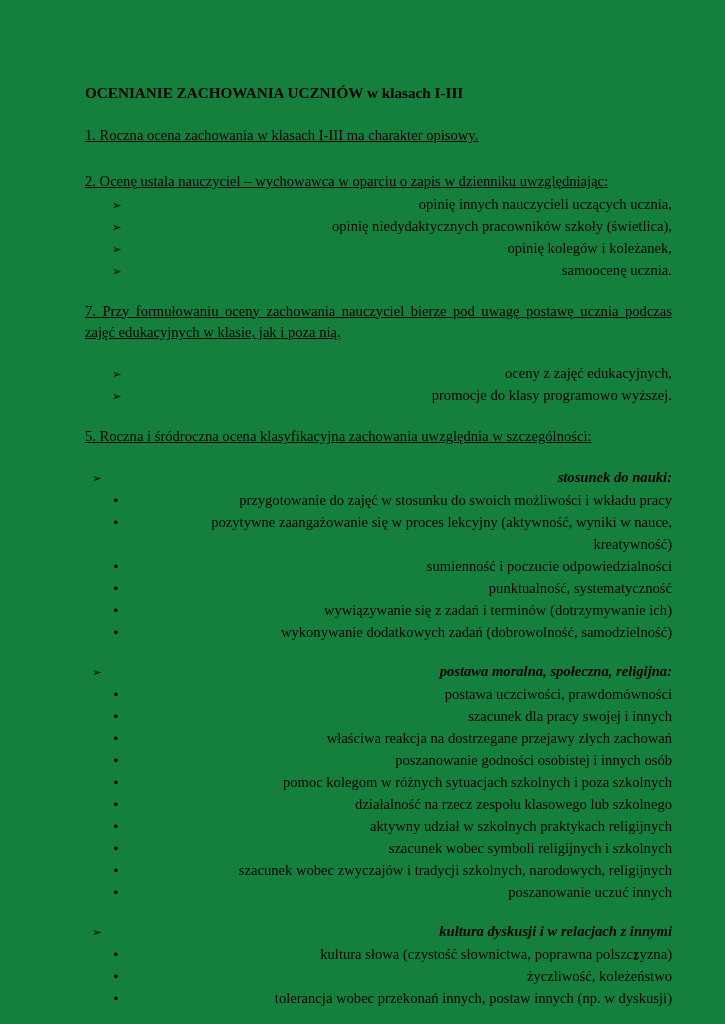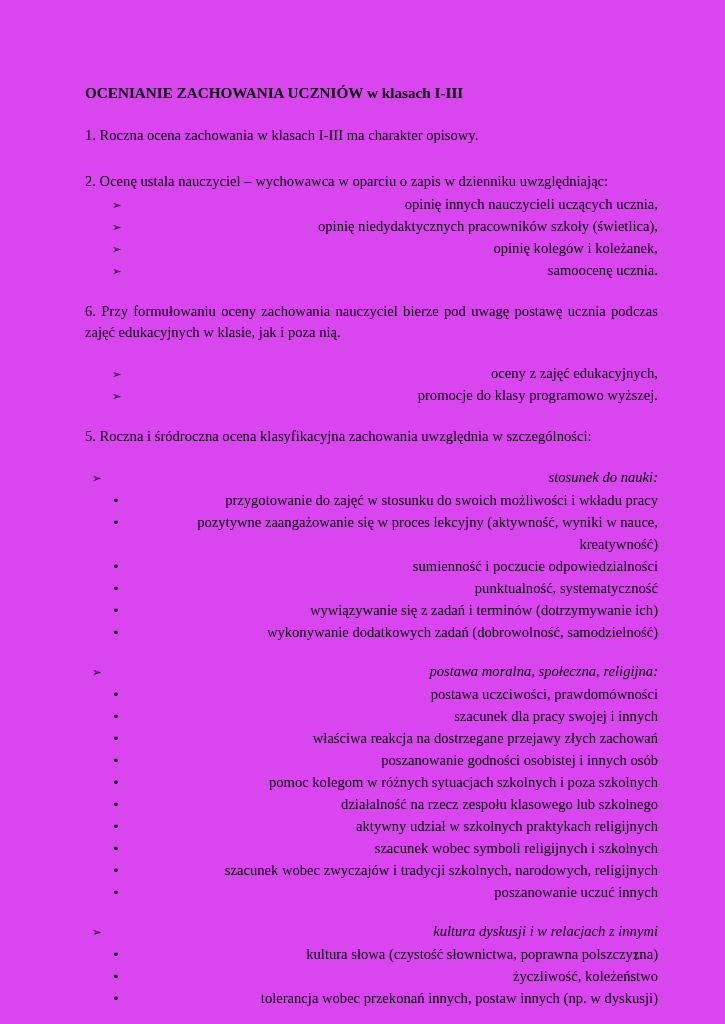--- a/index.html
+++ b/index.html
@@ -5,36 +5,37 @@
   html, body {
     margin: 0;
     padding: 0;
     background: #ffffff;
   }
   .page {
     position: relative;
     width: 725px;
     height: 1024px;
     margin: 0 auto;
-    background: #d946ef;
+    background: #15803d;
     box-sizing: border-box;
-    padding: 82px 67px 30px 85px;
+    padding: 82px 53px 30px 85px;
     font-family: "Liberation Serif", "DejaVu Serif", serif;
     font-size: 14.6px;
     line-height: 1.5;
     color: #000000;
     overflow: hidden;
   }
   .doc-title {
     font-size: 15.2px;
     font-weight: bold;
     margin: 0 0 20px 0;
   }
   .para {
     margin: 0 0 19px 0;
+    text-decoration: underline;
   }
   .para.tight {
     margin-bottom: 1px;
     margin-top: 24px;
   }
   .justify {
     text-align: justify;
   }
   .arrow-list, .bullet-list {
     margin: 0 0 19px 0;
@@ -69,21 +70,21 @@
     display: flex;
     align-items: flex-start;
     padding-left: 7px;
     margin-bottom: 1px;
   }
   .section-heading .glyph {
     flex: 0 0 24px;
     width: 24px;
   }
   .section-heading .item-text {
-    font-weight: normal;
+    font-weight: bold;
     font-style: italic;
   }
   .page-number {
     position: absolute;
     right: 86px;
     bottom: 58px;
     font-size: 13.5px;
   }
 </style>
 </head>
@@ -108,21 +109,21 @@
     <div class="arrow-item">
       <span class="glyph glyph-arrow">➢</span>
       <span class="item-text">opinię kolegów i koleżanek,</span>
     </div>
     <div class="arrow-item">
       <span class="glyph glyph-arrow">➢</span>
       <span class="item-text">samoocenę ucznia.</span>
     </div>
   </div>
 
-  <p class="para justify">6. Przy formułowaniu oceny zachowania nauczyciel bierze pod uwagę postawę ucznia podczas zajęć edukacyjnych  w klasie, jak i poza nią.</p>
+  <p class="para justify">7. Przy formułowaniu oceny zachowania nauczyciel bierze pod uwagę postawę ucznia podczas zajęć edukacyjnych  w klasie, jak i poza nią.</p>
 
   <div class="arrow-list">
     <div class="arrow-item">
       <span class="glyph glyph-arrow">➢</span>
       <span class="item-text">oceny z zajęć edukacyjnych,</span>
     </div>
     <div class="arrow-item">
       <span class="glyph glyph-arrow">➢</span>
       <span class="item-text">promocje do klasy programowo wyższej.</span>
     </div>

